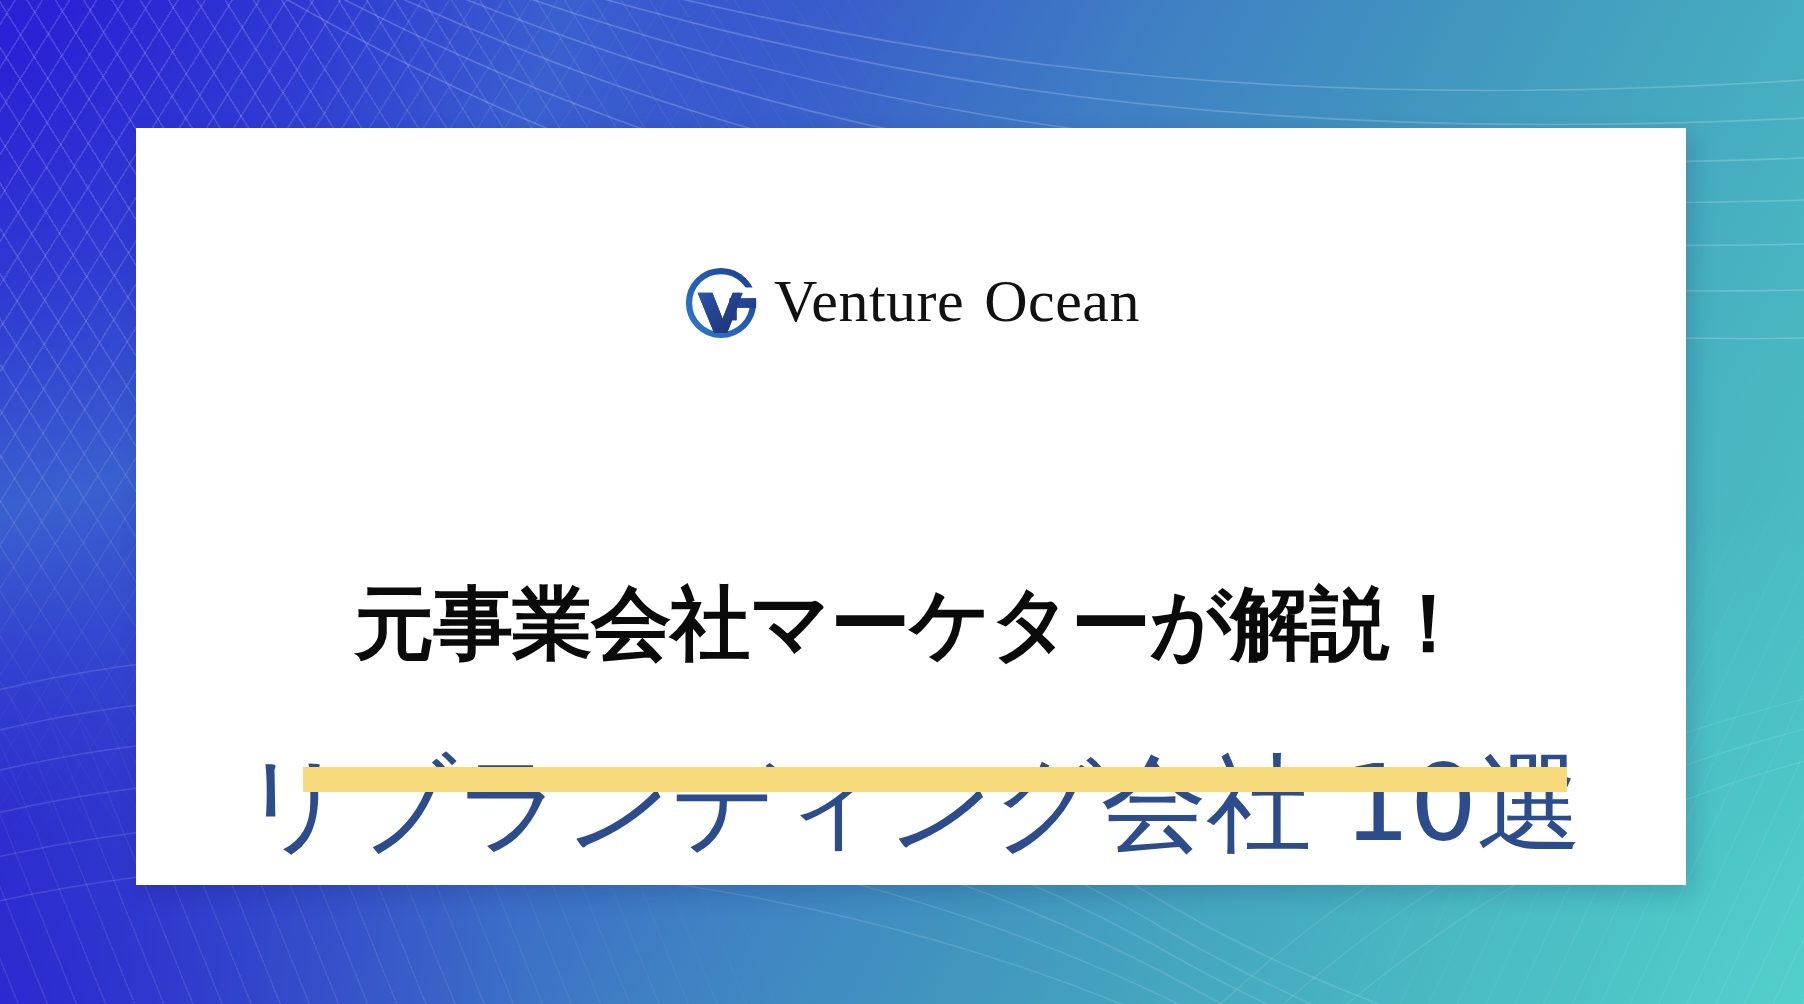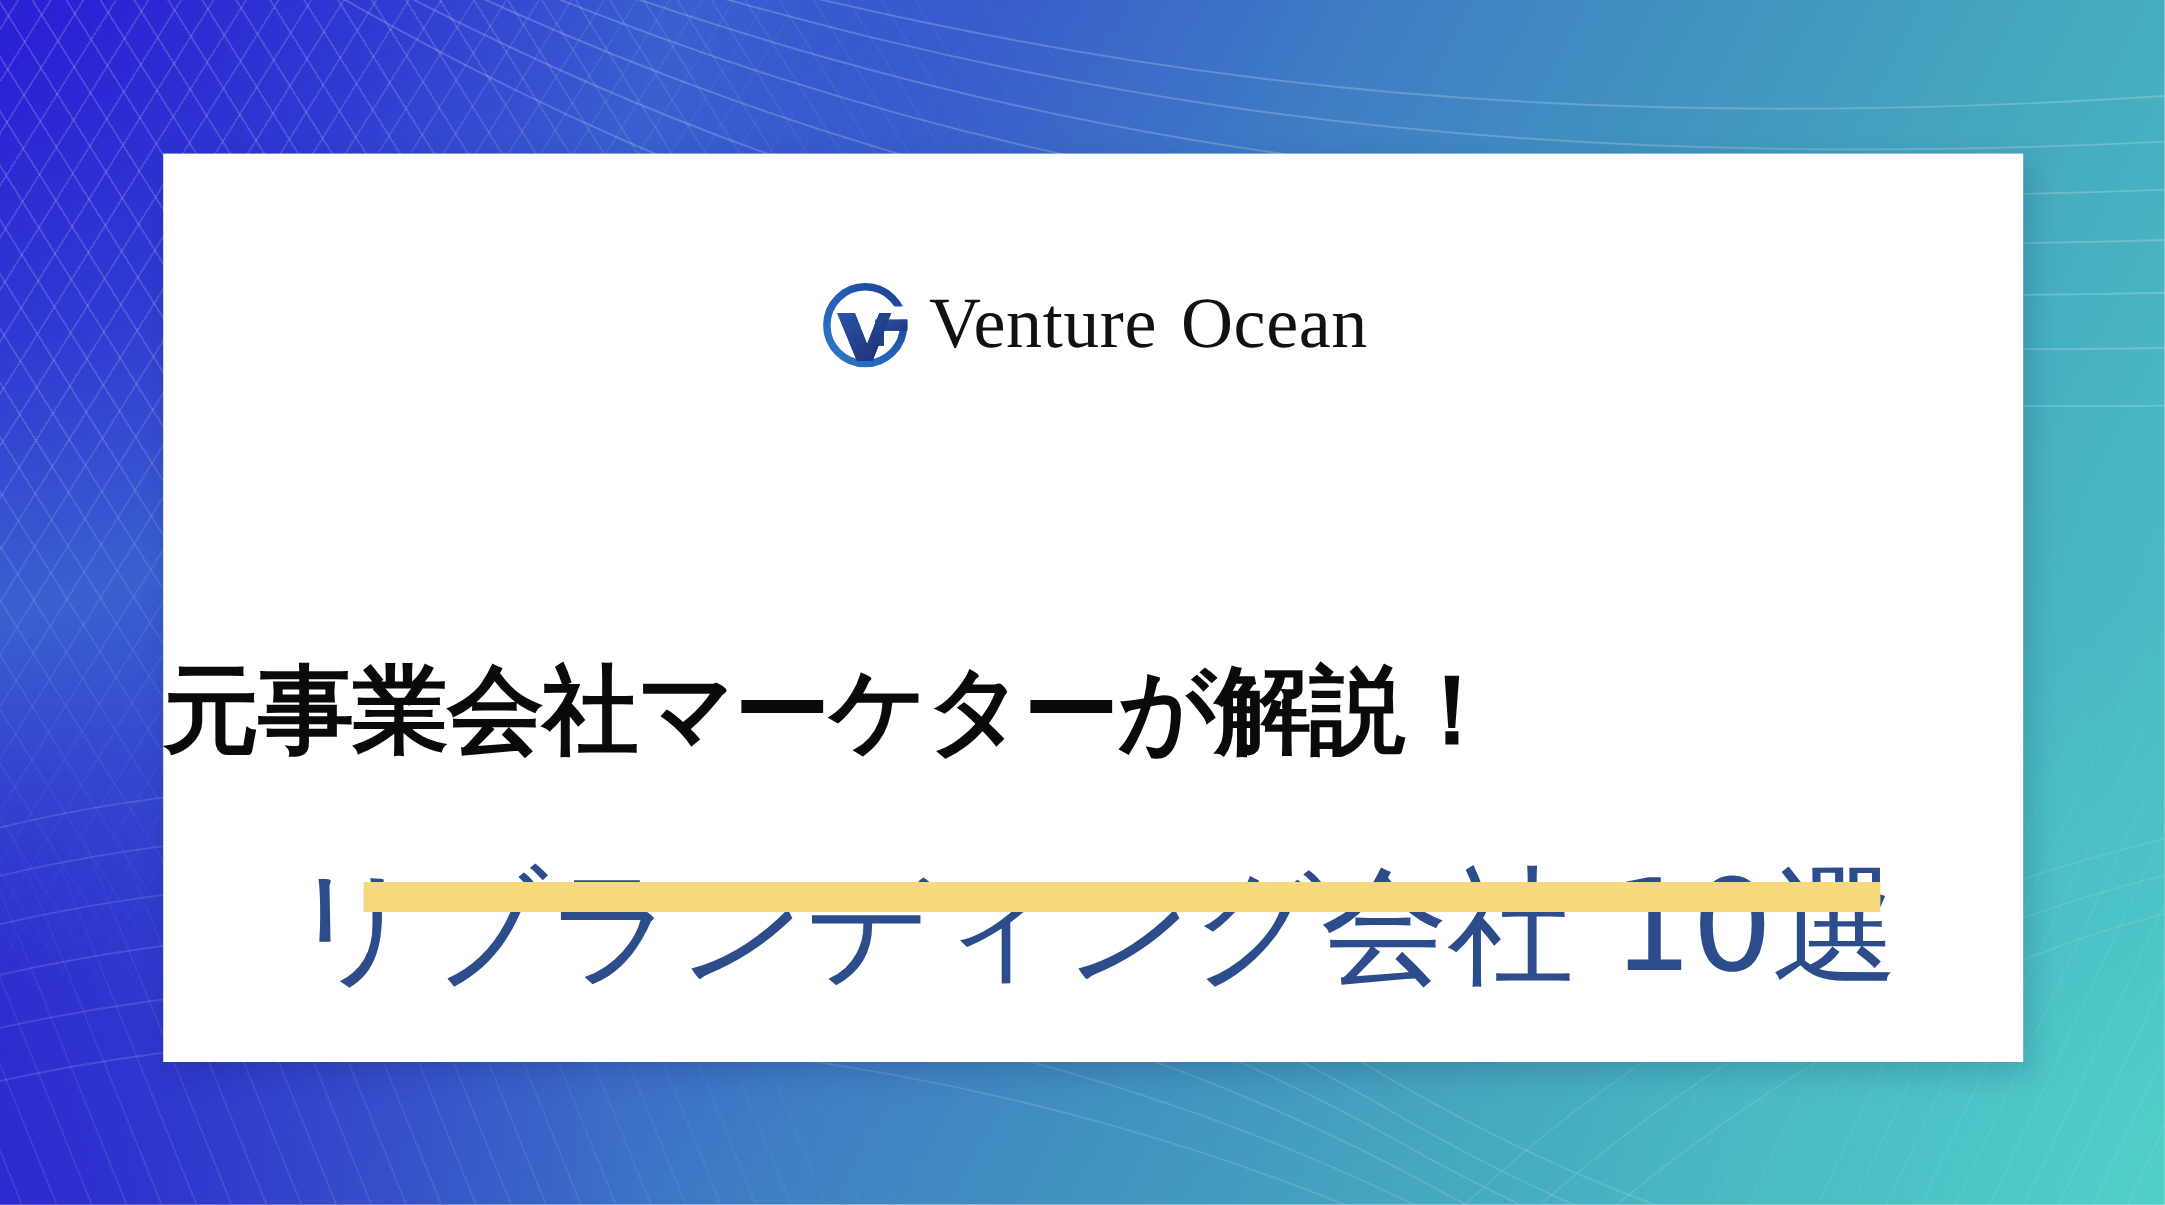--- a/index.html
+++ b/index.html
@@ -98,20 +98,21 @@
     top: 128px;
     width: 1550px;
     height: 757px;
     background: #ffffff;
     box-shadow: 6px 8px 22px rgba(10,20,70,0.18);
   }
 
   .card-inner {
     position: absolute;
     inset: 0;
+    margin-top: 32px;
   }
 
   
   .logo-row {
     position: absolute;
     left: 0;
     right: 0;
     top: 104px;
     display: flex;
     align-items: center;
@@ -134,20 +135,21 @@
     padding-bottom: 4px;
   }
   .logo-word .gap { display: inline-block; width: 20px; }
 
   
   .heading-black {
     position: absolute;
     left: 0;
     right: 0;
     top: 420px;
+    text-align: center;
     font-family: "DejaVu Sans", "Liberation Sans", sans-serif;
     font-weight: 700;
     font-size: 80px;
     line-height: 1.1;
     color: #0a0a0a;
     letter-spacing: -1px;
     white-space: nowrap;
   }
 
   .heading-blue {

